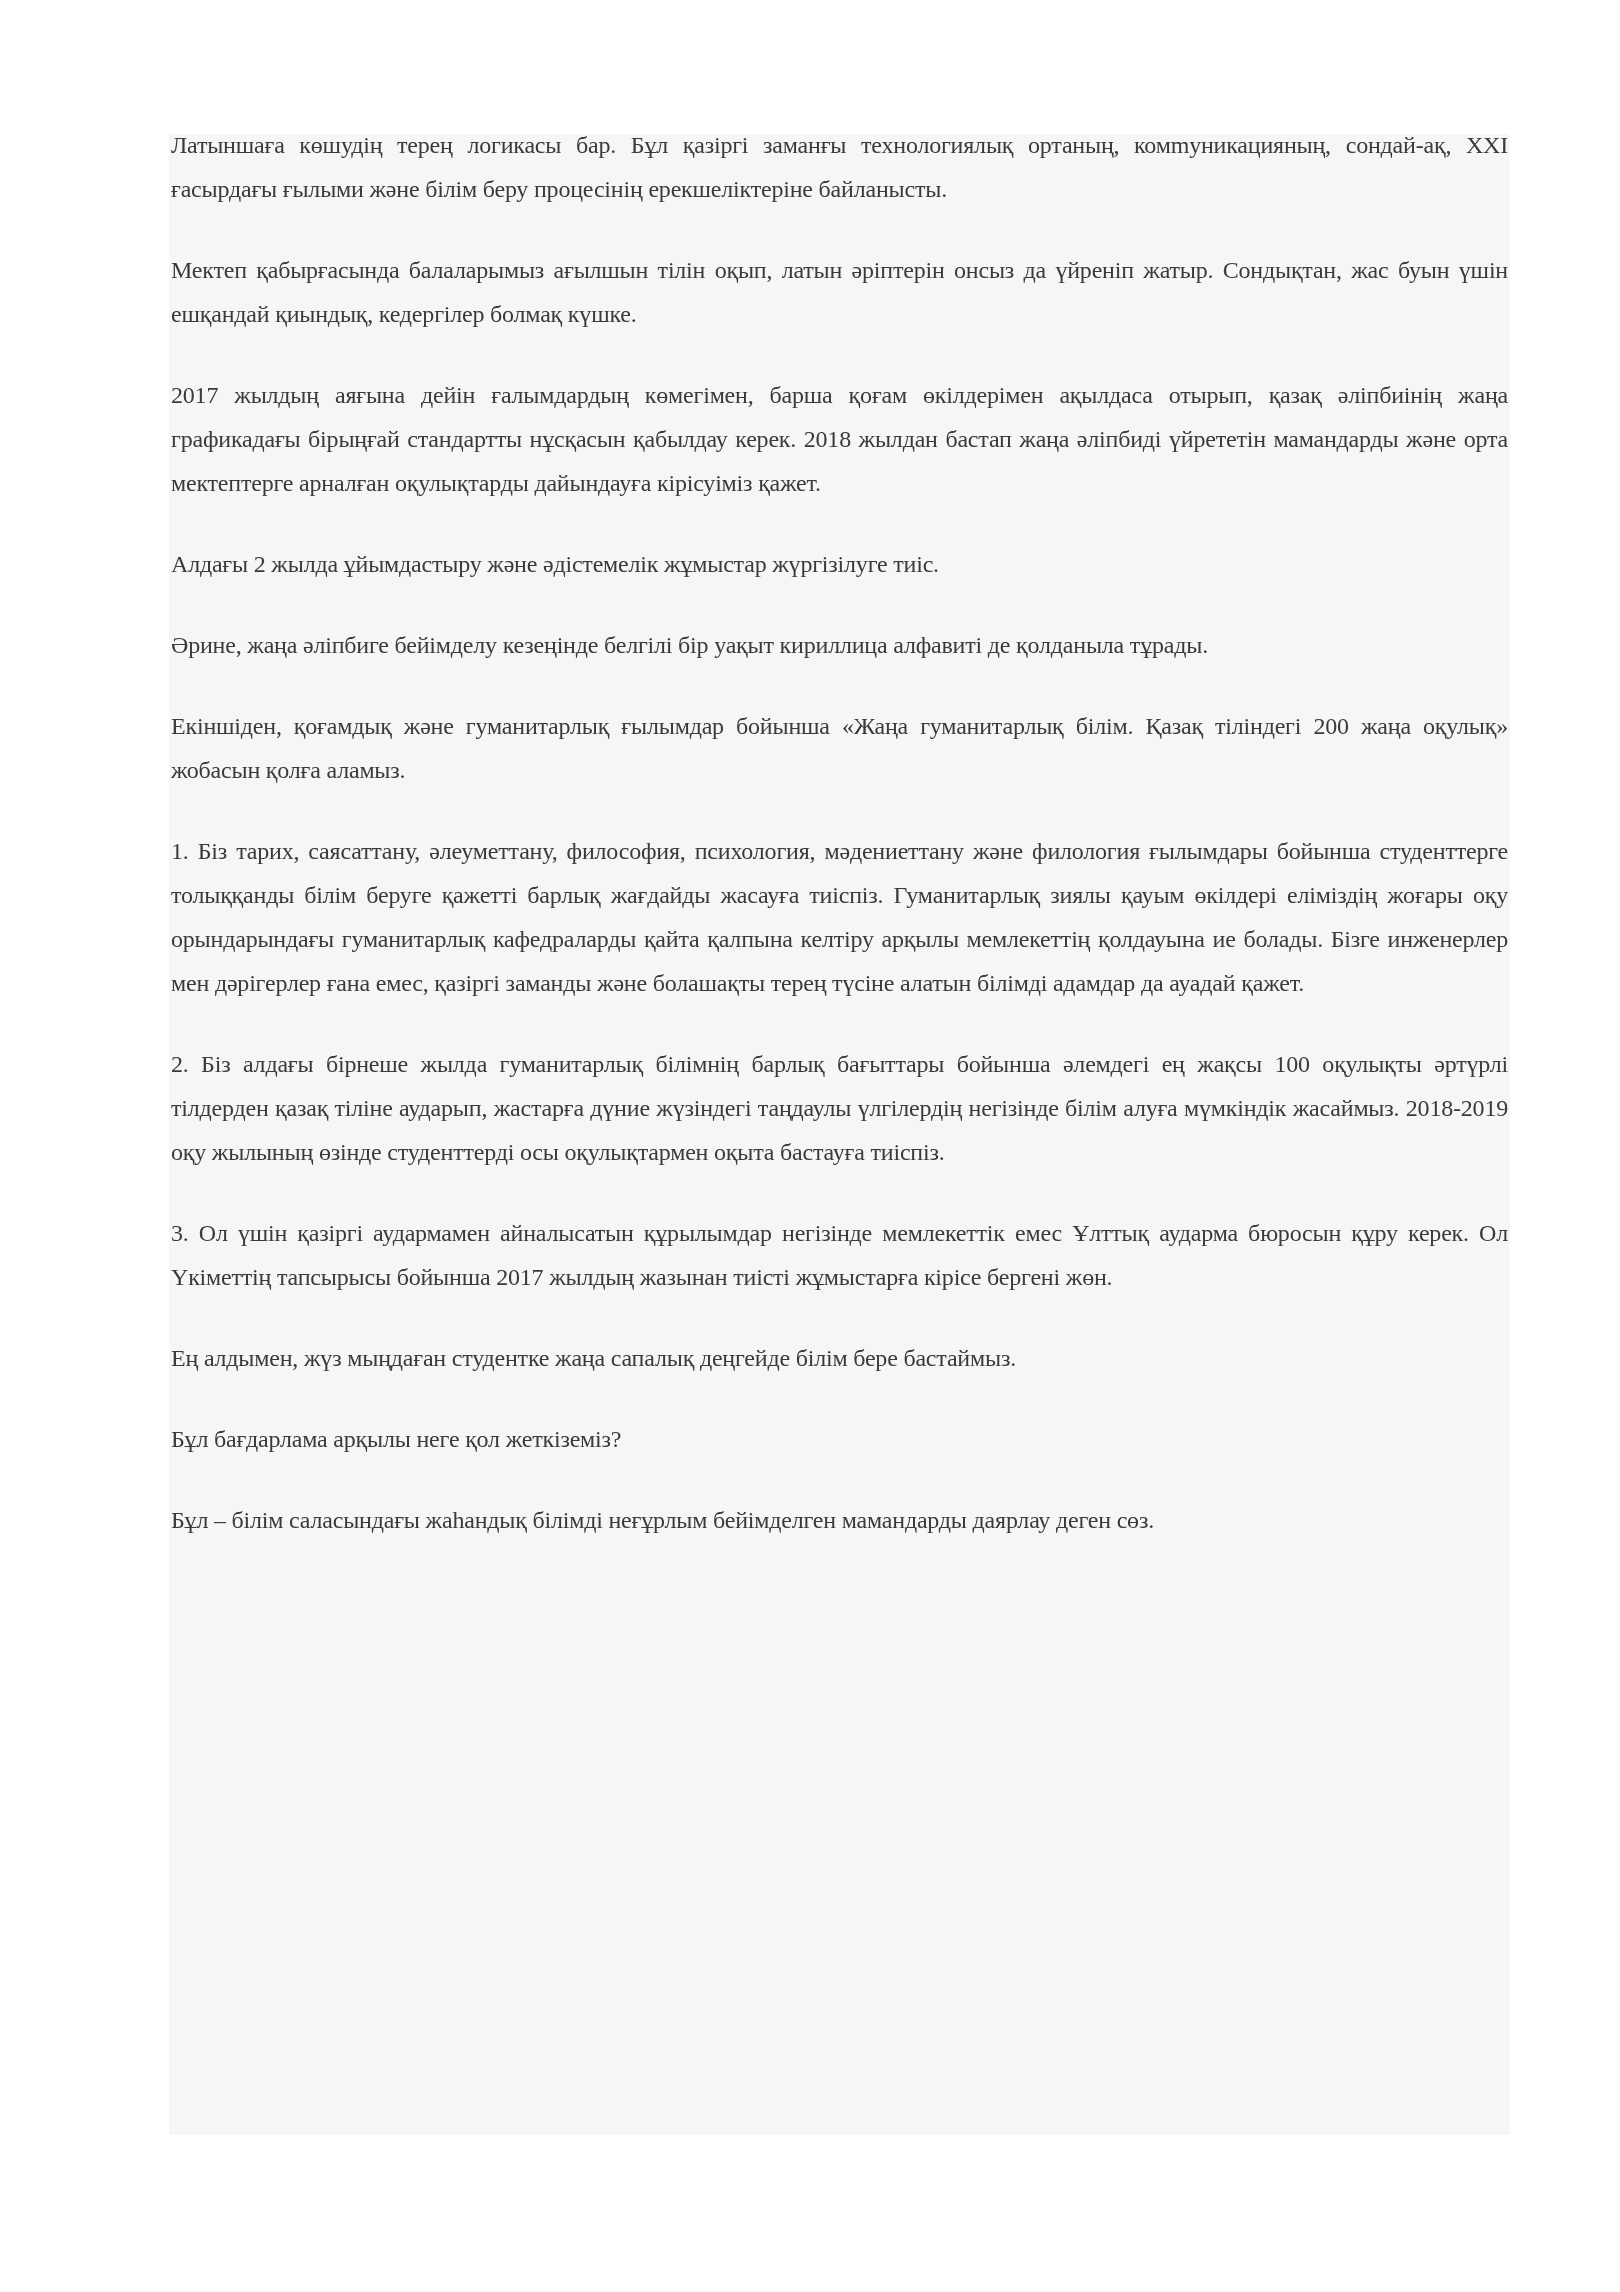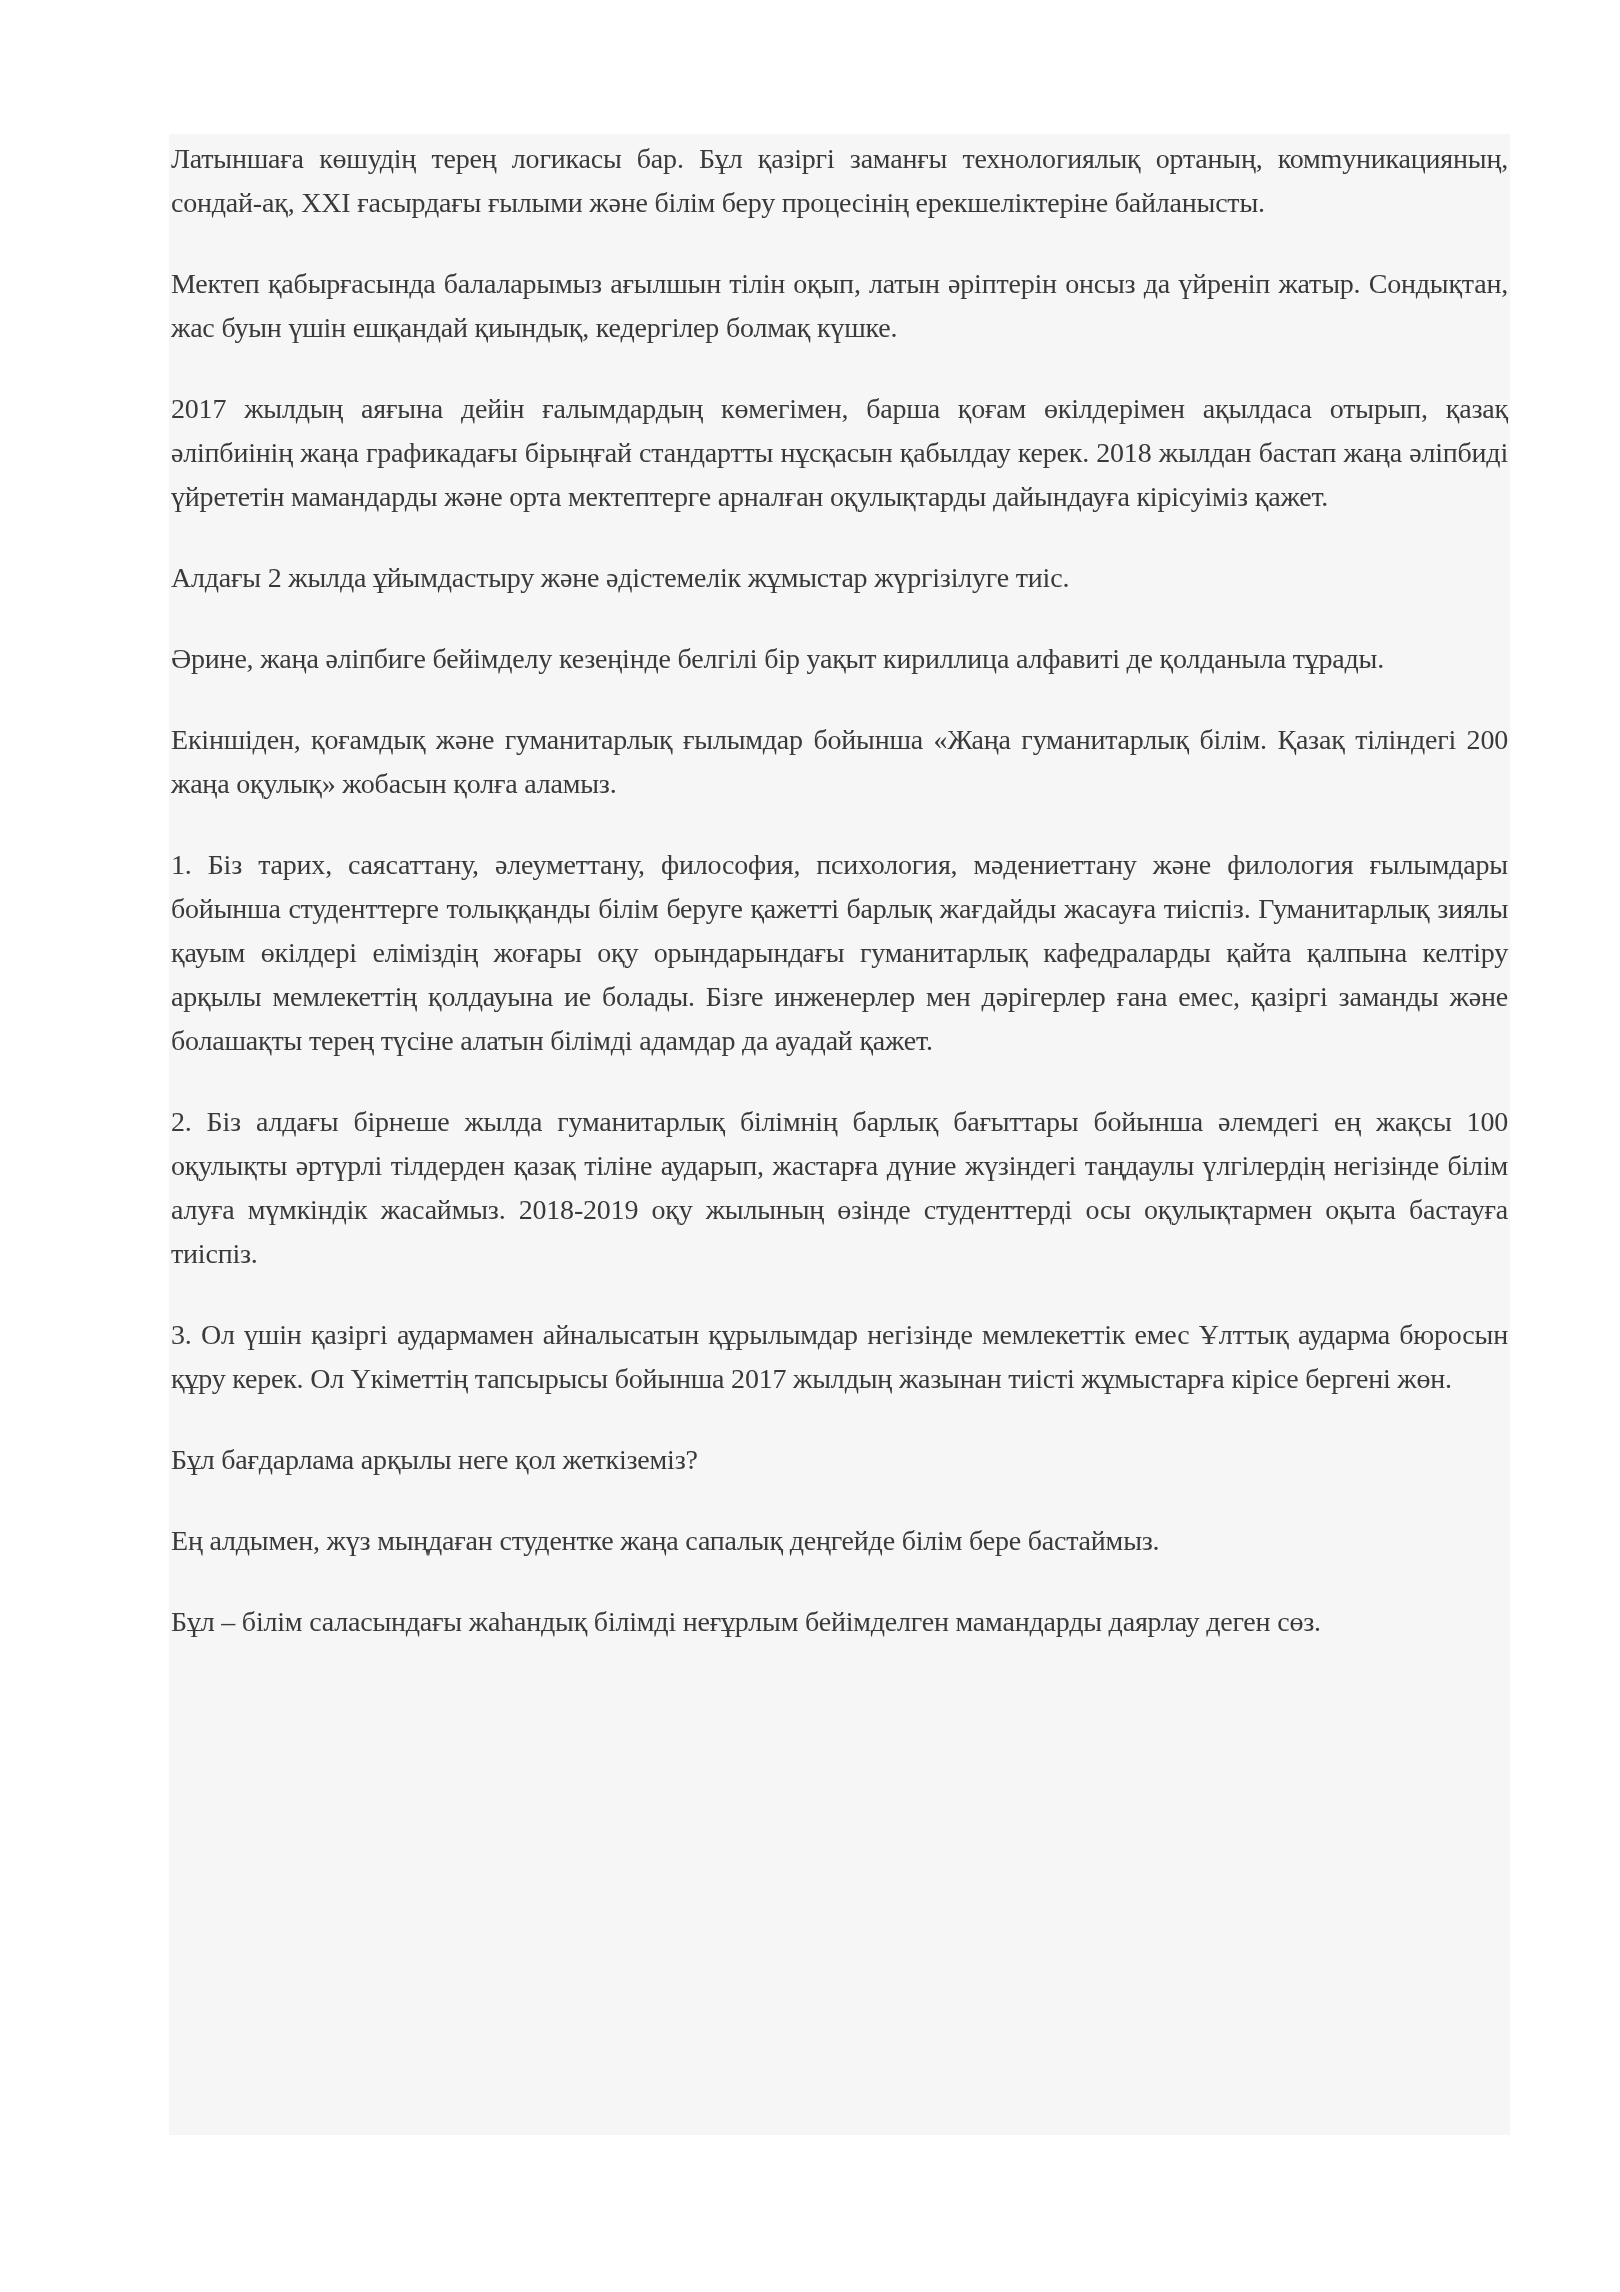--- a/index.html
+++ b/index.html
@@ -17,24 +17,24 @@
       position: absolute;
       left: 169px;
       top: 134px;
       width: 1341px;
       height: 2001px;
       background: #f6f6f6;
     }
     .content {
       position: absolute;
       left: 171px;
-      top: 137px;
+      top: 123px;
       width: 1337px;
       font-family: "Liberation Serif", "DejaVu Serif", serif;
-      font-size: 28px;
+      font-size: 24px;
       line-height: 44px;
       color: #3a3a3a;
       letter-spacing: -0.2px;
     }
     .content p {
       margin: 0 0 37px 0;
       text-align: justify;
       hyphens: manual;
     }
   </style>
@@ -46,17 +46,17 @@
 <div class="content">
   <p>Латыншаға көшудің терең логикасы бар. Бұл қазіргі заманғы технологиялық ортаның, ком­mуникацияның, сондай-ақ, XXI ғасырдағы ғылыми және білім беру процесінің ерекшеліктеріне байланысты.</p>
   <p>Мектеп қабырғасында балаларымыз ағылшын тілін оқып, латын әріптерін онсыз да үйреніп жатыр. Сондықтан, жас буын үшін ешқандай қиындық, кедергілер болмақ күшке.</p>
   <p>2017 жылдың аяғына дейін ғалымдардың көмегімен, барша қоғам өкілдерімен ақылдаса отырып, қазақ әліпбиінің жаңа графикадағы бірыңғай стандартты нұсқасын қабылдау керек. 2018 жылдан бастап жаңа әліпбиді үйрететін мамандарды және орта мектептерге арналған оқулықтарды дайындауға кірісуіміз қажет.</p>
   <p>Алдағы 2 жылда ұйымдастыру және әдістемелік жұмыстар жүргізілуге тиіс.</p>
   <p>Әрине, жаңа әліпбиге бейімделу кезеңінде белгілі бір уақыт кириллица алфавиті де қолданыла тұрады.</p>
   <p>Екіншіден, қоғамдық және гуманитарлық ғылымдар бойынша «Жаңа гуманитарлық білім. Қазақ тіліндегі 200 жаңа оқулық» жобасын қолға аламыз.</p>
   <p>1. Біз тарих, саясаттану, әлеуметтану, философия, психология, мәдениеттану және филология ғылымдары бойынша студенттерге толыққанды білім беруге қажетті барлық жағдайды жасауға тиіспіз. Гуманитарлық зиялы қауым өкілдері еліміздің жоғары оқу орындарындағы гума­нитарлық кафедраларды қайта қалпына келтіру арқылы мемлекеттің қолдауына ие болады. Бізге инженерлер мен дәрігерлер ғана емес, қазіргі заманды және болашақты терең түсіне алатын білімді адамдар да ауадай қажет.</p>
   <p>2. Біз алдағы бірнеше жылда гуманитарлық білімнің барлық бағыттары бойынша әлемдегі ең жақсы 100 оқулықты әртүрлі тілдерден қазақ тіліне аударып, жастарға дүние жүзіндегі таң­даулы үлгілердің негізінде білім алуға мүмкіндік жасаймыз. 2018-2019 оқу жылының өзінде студенттерді осы оқулықтармен оқыта бастауға тиіспіз.</p>
   <p>3. Ол үшін қазіргі аудармамен айналысатын құрылымдар негізінде мемлекеттік емес Ұлттық аударма бюросын құру керек. Ол Үкіметтің тапсырысы бойынша 2017 жылдың жазынан тиісті жұмыстарға кірісе бергені жөн.</p>
+  <p>Ең алдымен, жүз мыңдаған студентке жаңа сапалық деңгейде білім бере бастаймыз.</p>
   <p>Бұл бағдарлама арқылы неге қол жеткіземіз?</p>
-  <p>Ең алдымен, жүз мыңдаған студентке жаңа сапалық деңгейде білім бере бастаймыз.</p>
   <p>Бұл – білім саласындағы жаһандық білімді неғұрлым бейімделген мамандарды даярлау деген сөз.</p>
 </div>
 
 
 </body></html>

